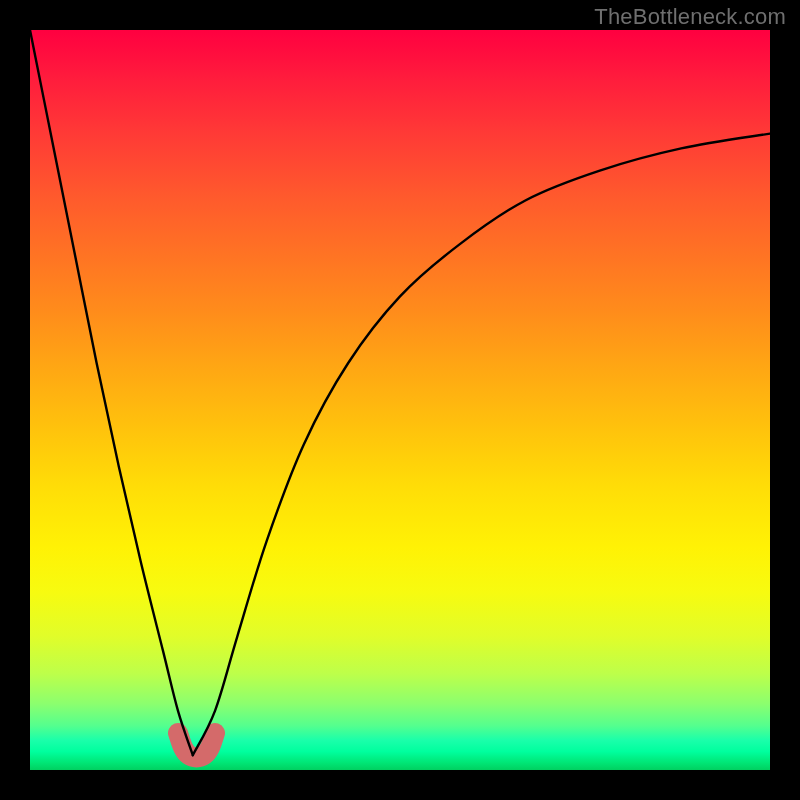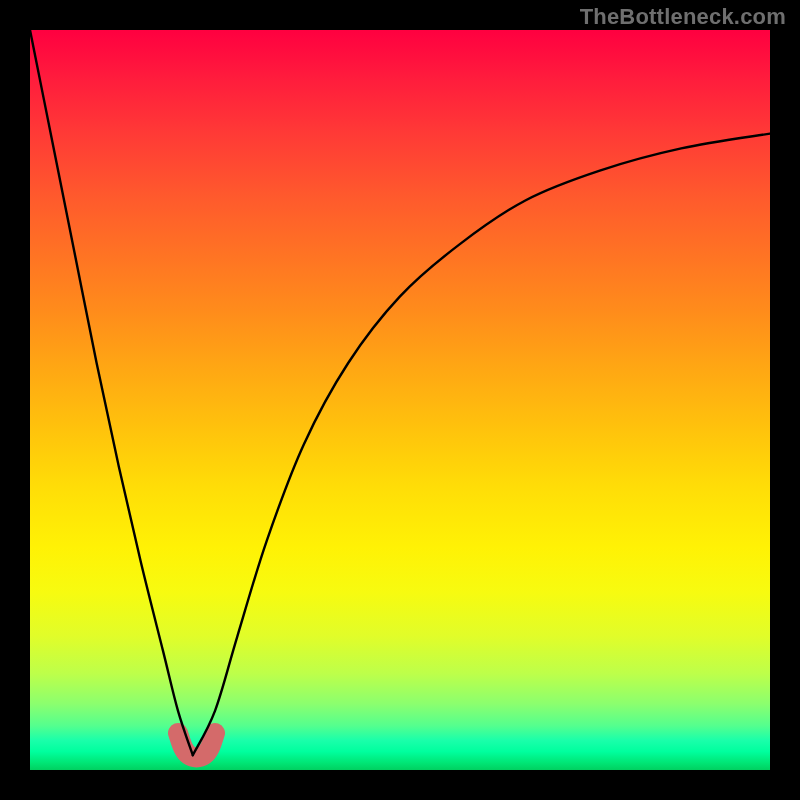--- a/index.html
+++ b/index.html
@@ -49,21 +49,21 @@
       #00d060 100%
     );
   }
   .watermark {
     position: absolute;
     top: 4px;
     right: 14px;
     color: #6f6f6f;
     font-size: 22px;
     letter-spacing: 0.2px;
-    font-weight: 700;
+    font-weight: 400;
     user-select: none;
   }
   svg.curves {
     position: absolute;
     left: 30px;
     top: 30px;
     width: 740px;
     height: 740px;
     overflow: visible;
   }

